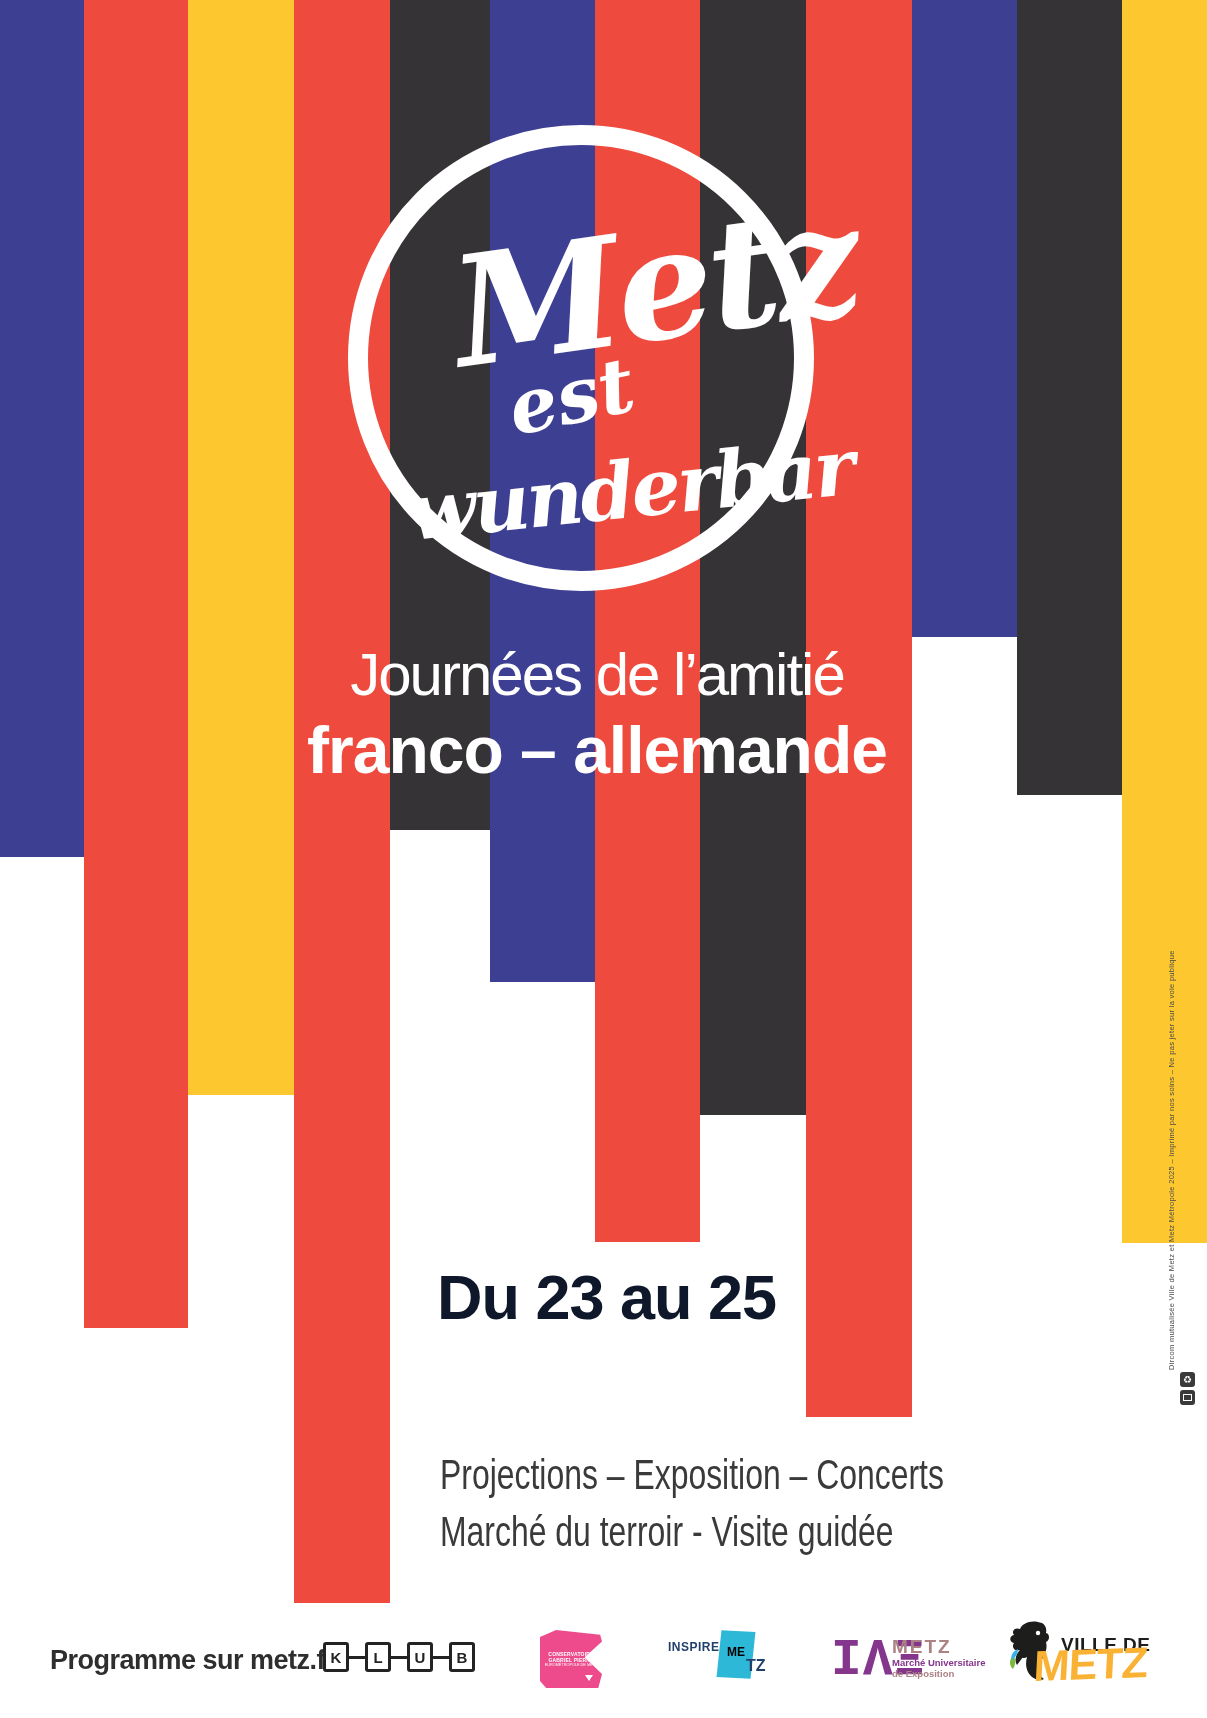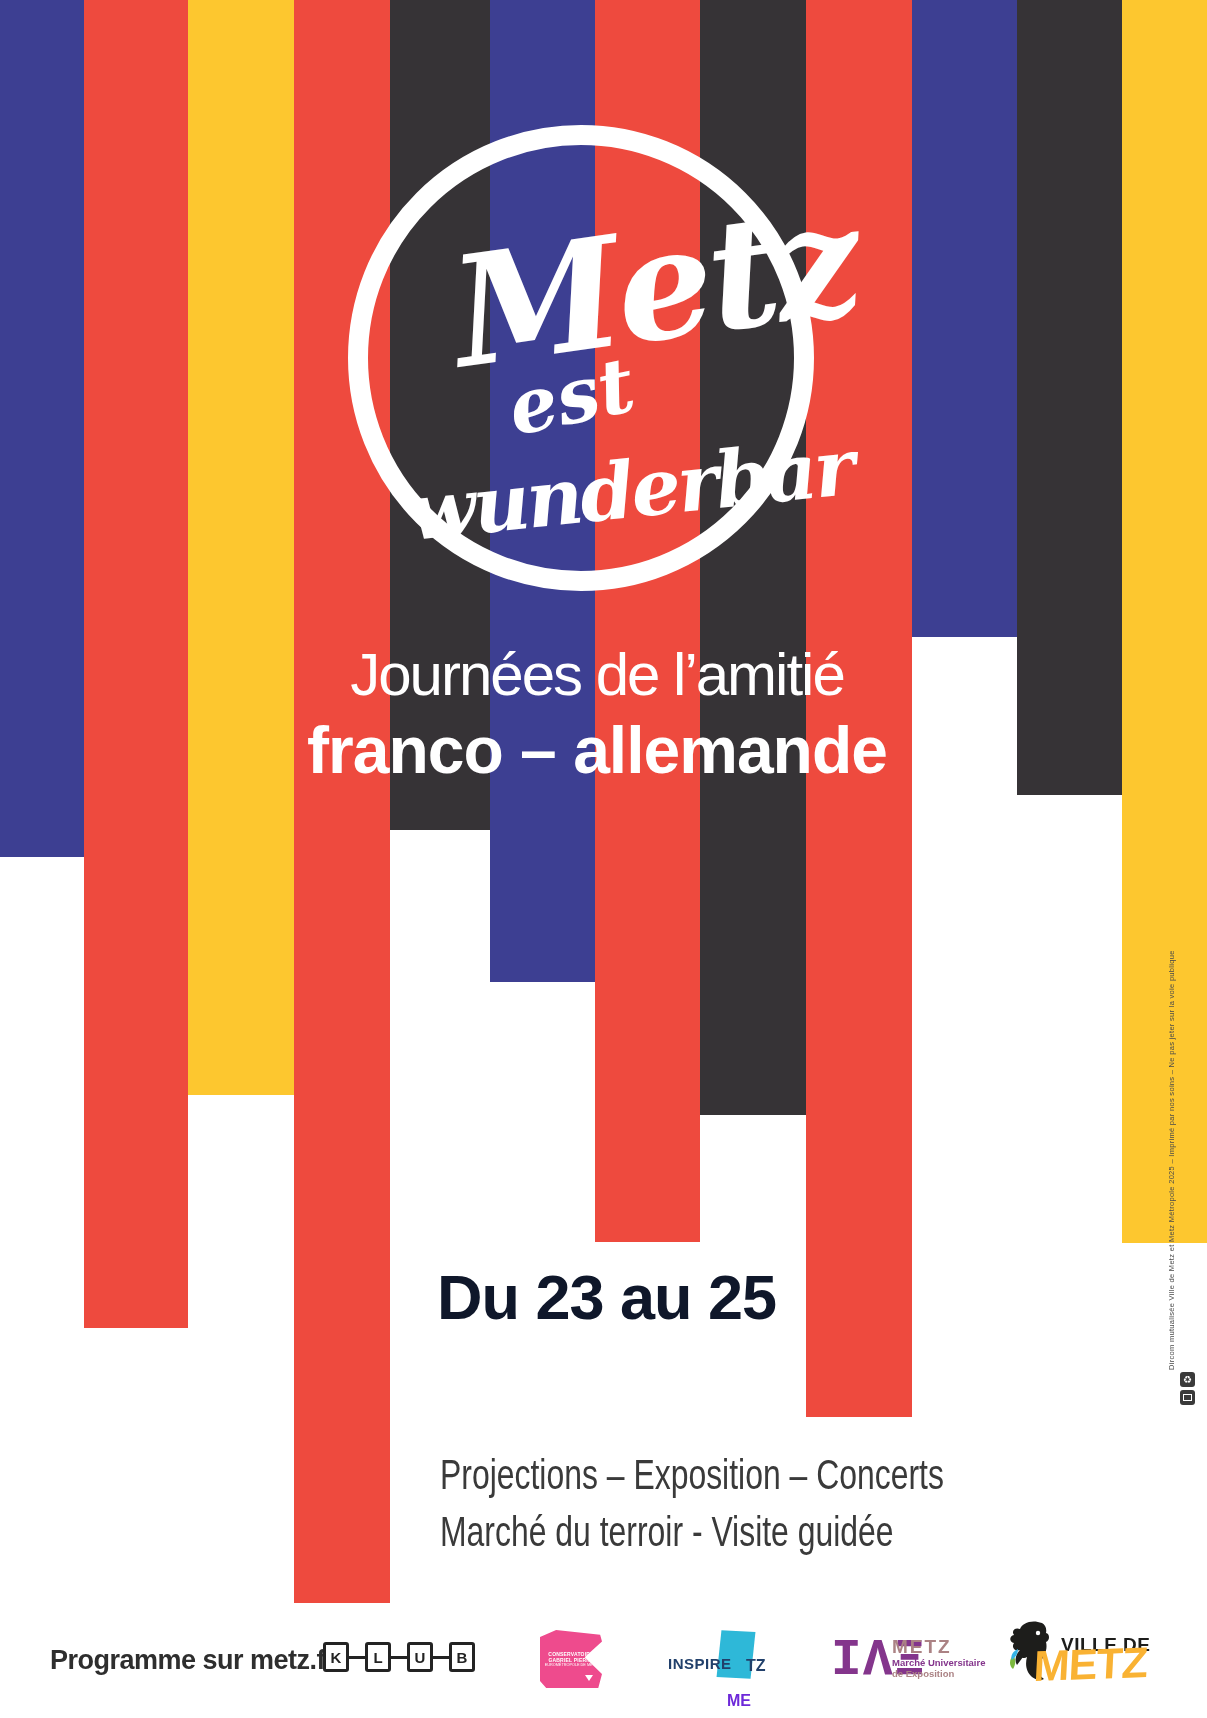--- a/index.html
+++ b/index.html
@@ -50,25 +50,25 @@
     font-size:15px; font-weight:800; color:#232323; display:flex; align-items:center; justify-content:center; background:#fff;}
   .klub .conn{width:16px; height:3px; background:#232323;}
   .conservatoire{position:absolute; left:540px; top:1630px; width:62px; height:58px; background:#ee4b8d;
     clip-path:polygon(26% 0%, 97% 8%, 100% 20%, 72% 47%, 100% 76%, 94% 100%, 10% 100%, 0% 88%, 0% 12%);
     color:#fff; text-align:center; font-weight:700;}
   .conservatoire .l1{margin-top:21px; font-size:5px; letter-spacing:0.2px;}
   .conservatoire .l2{font-size:5px; letter-spacing:0.2px;}
   .conservatoire .l3{font-size:3.8px; font-weight:400;}
   .conservatoire .glyph{position:absolute; right:9px; bottom:7px; width:0; height:0;
     border-left:4px solid transparent; border-right:4px solid transparent; border-top:6px solid #fff;}
-  .inspire-word{position:absolute; left:668px; top:1640px; font-size:15px; font-weight:800;
-    color:#21406b; letter-spacing:0.5px; z-index:2;margin-top:15px;}
+  .inspire-word{position:absolute; left:668px; top:1640px; font-size:12px; font-weight:800;
+    color:#21406b; letter-spacing:0.5px; z-index:2;}
   .inspire-shape{position:absolute; left:719px; top:1631px; width:34px; height:47px; background:#2eb8d8;
     transform:rotate(6deg) skewY(-3deg); z-index:1;}
-  .inspire-me{position:absolute; left:727px; top:1692px; font-size:16px; font-weight:800; color:#6d28d9; z-index:2;}
+  .inspire-me{position:absolute; left:727px; top:1645px; font-size:12px; font-weight:800; color:#000000; z-index:2;}
   .inspire-tz{position:absolute; left:746px; top:1657px; font-size:16px; font-weight:800; color:#21406b; z-index:2;}
   .iae-glyphs{position:absolute; left:831px; top:1632px; font-size:51px; font-weight:700;
     color:#84358c; letter-spacing:1px; font-family:Liberation Mono, monospace;}
   .iae-metz{position:absolute; left:892px; top:1636px; font-size:19px; font-weight:700; color:#ab8284; letter-spacing:2px;}
   .iae-l1{position:absolute; left:892px; top:1657px; font-size:9.5px; font-weight:600; color:#84358c;}
   .iae-l2{position:absolute; left:892px; top:1668px; font-size:9.5px; font-weight:600; color:#ab8284;}
   .ville-svg{position:absolute; left:1008px; top:1620px;}
   .ville-de{position:absolute; left:1061px; top:1634px; font-size:19px; font-weight:700; color:#1d1d1b; letter-spacing:0.5px;}
   .ville-metz{position:absolute; left:1034px; top:1640px; font-size:43px; font-weight:900; color:#f9b233;
     transform:skewX(-5deg) rotate(-2deg); letter-spacing:-1px;}

